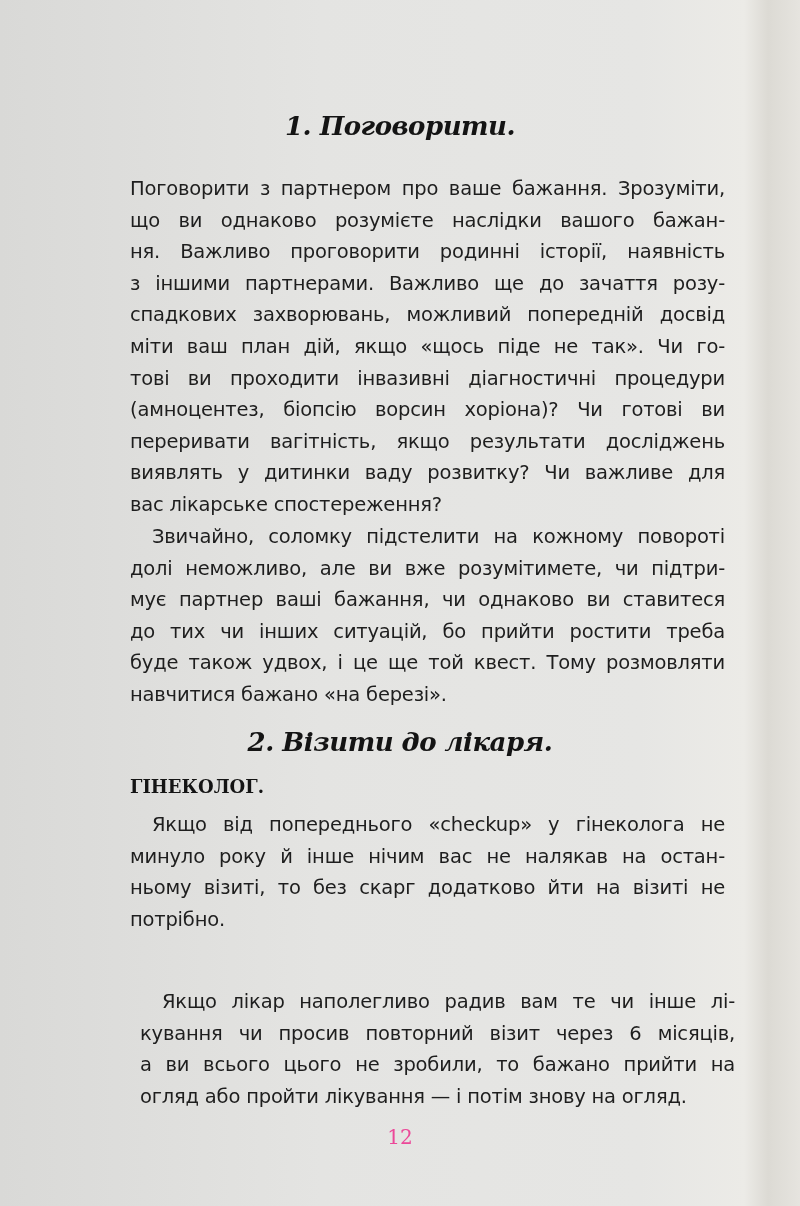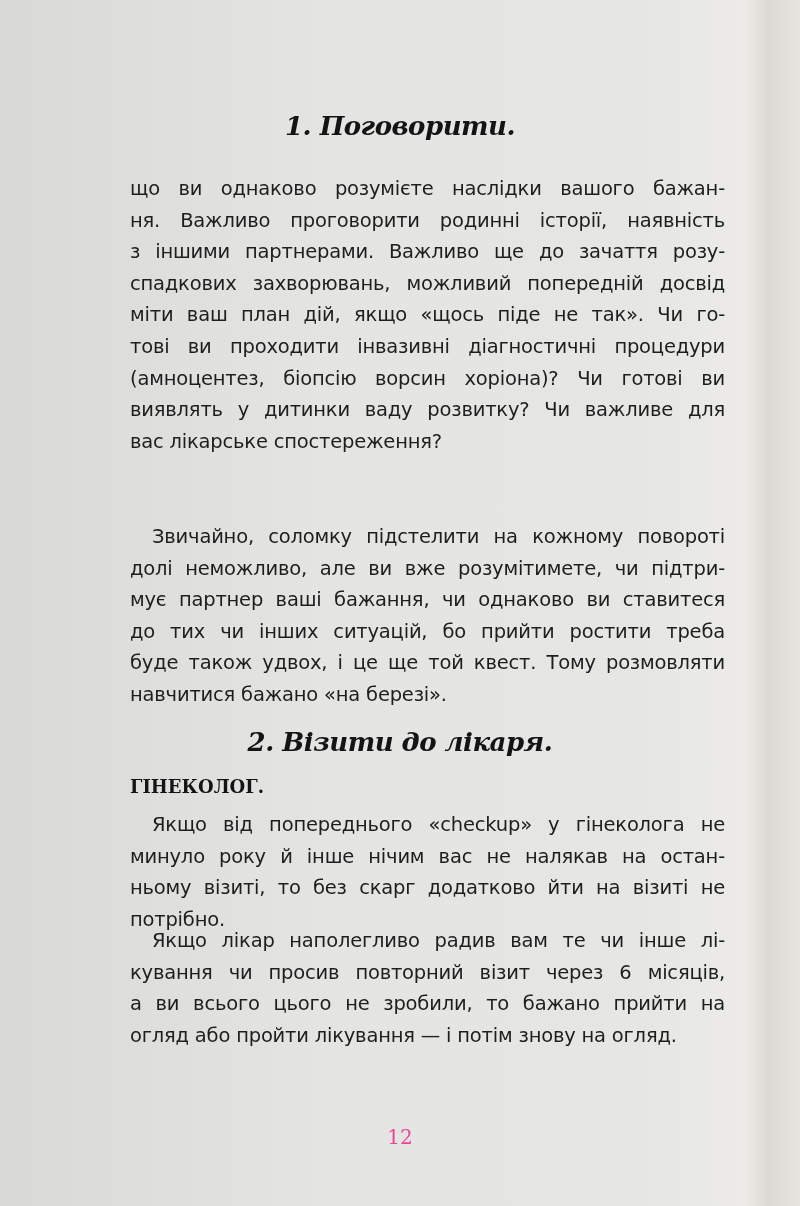--- a/index.html
+++ b/index.html
@@ -26,41 +26,43 @@
     .line { display: block; white-space: nowrap; text-align: justify; text-align-last: justify; }
     .line.last { text-align-last: left; }
     .line.indent { padding-left: 22px; }
     .block1 { top: 173px; }
     .block2 { top: 521px; }
     .subhead {
       position: absolute; left: 130px; top: 776px;
       font-family: "DejaVu Serif", serif; font-weight: bold; font-size: 18px; color: #141414;
     }
     .block3 { top: 809px; }
-    .block4 { top: 925px; }
+    .block4 { top: 986px; margin-left: 10px; }
     .page-number {
       position: absolute; left: 0; width: 800px; top: 1125px; text-align: center;
       font-family: "DejaVu Serif", serif; font-size: 20px; color: #ec4899;
     }
   </style>
 </head>
 <body>
 
 <div class="page">
 
   <div class="heading h1">1. Поговорити.</div>
 
   <div class="body-text block1">
+    <span class="line">Поговорити з партнером про ваше бажання. Зрозуміти,</span>
     <span class="line">що ви однаково розумієте наслідки вашого бажан-</span>
     <span class="line">ня. Важливо проговорити родинні історії, наявність</span>
     <span class="line">з іншими партнерами. Важливо ще до зачаття розу-</span>
     <span class="line">спадкових захворювань, можливий попередній досвід</span>
     <span class="line">міти ваш план дій, якщо «щось піде не так». Чи го-</span>
     <span class="line">тові ви проходити інвазивні діагностичні процедури</span>
     <span class="line">(амноцентез, біопсію ворсин хоріона)? Чи готові ви</span>
+    <span class="line">переривати вагітність, якщо результати досліджень</span>
     <span class="line">виявлять у дитинки ваду розвитку? Чи важливе для</span>
     <span class="line last">вас лікарське спостереження?</span>
   </div>
 
   <div class="body-text block2">
     <span class="line indent">Звичайно, соломку підстелити на кожному повороті</span>
     <span class="line">долі неможливо, але ви вже розумітимете, чи підтри-</span>
     <span class="line">мує партнер ваші бажання, чи однаково ви ставитеся</span>
     <span class="line">до тих чи інших ситуацій, бо прийти ростити треба</span>
     <span class="line">буде також удвох, і це ще той квест. Тому розмовляти</span>

